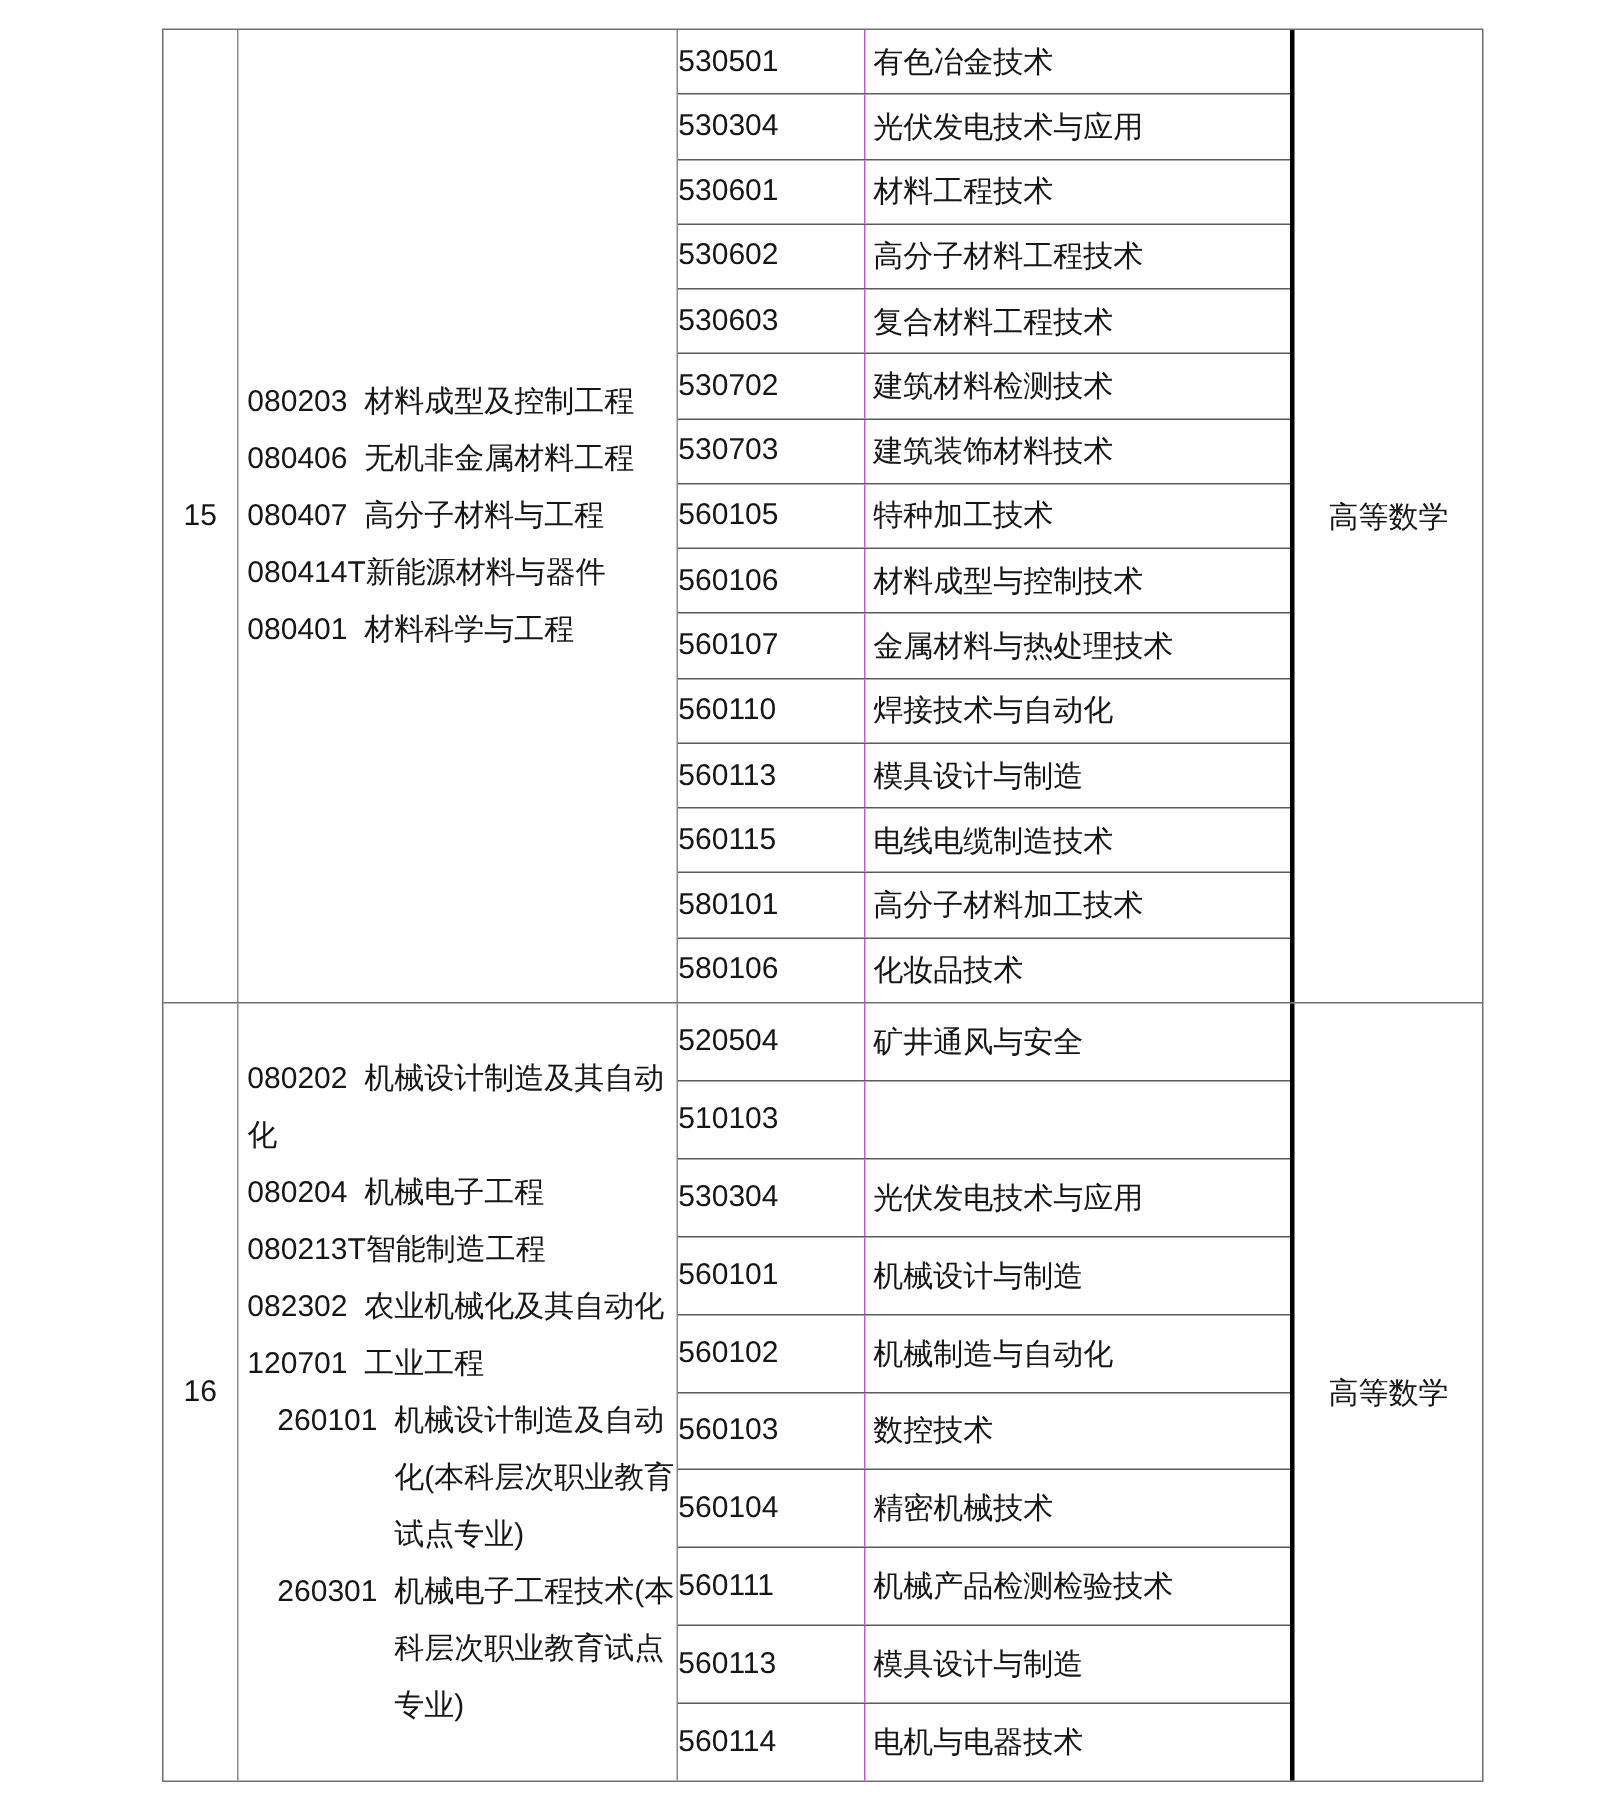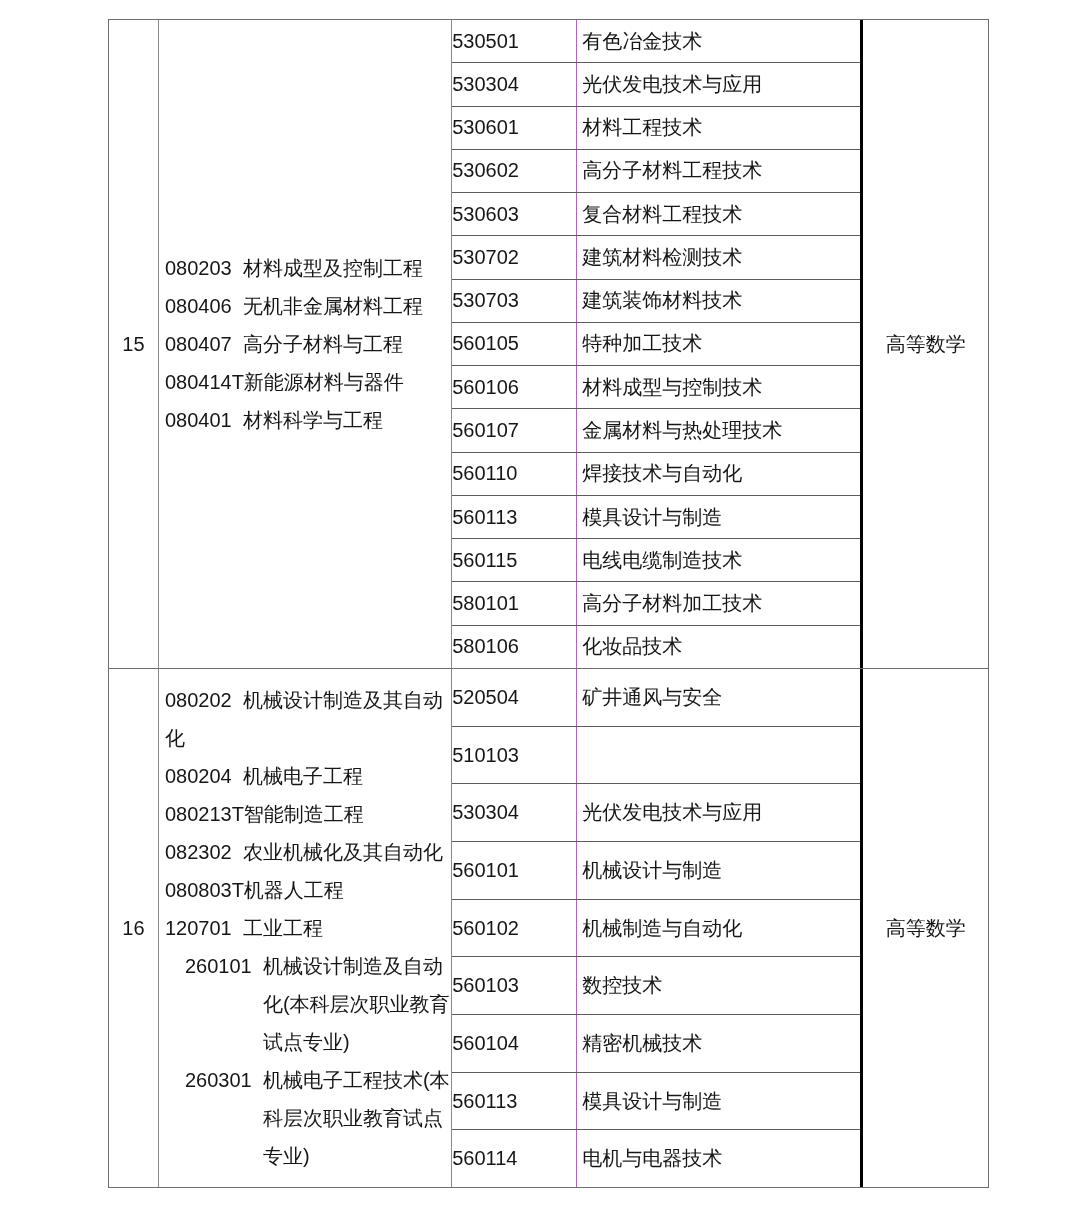--- a/index.html
+++ b/index.html
@@ -208,21 +208,20 @@
     </div>
     <div class="block b16">
       <div class="col-no">
         <span>16</span>
       </div>
       <div class="col-undergrad">
         <div class="maj-line"><span class="code">080202</span><span class="name">机械设计制造及其自动化</span></div>
         <div class="maj-line"><span class="code">080204</span><span class="name">机械电子工程</span></div>
         <div class="maj-line"><span class="code">080213T</span><span class="name">智能制造工程</span></div>
         <div class="maj-line"><span class="code">082302</span><span class="name">农业机械化及其自动化</span></div>
-        <div class="maj-line"><span class="code">080803T</span><span class="name">机器人工程</span></div>
         <div class="maj-line"><span class="code">120701</span><span class="name">工业工程</span></div>
         <div class="maj-line hang">
           <span class="code">260101</span>
           <span class="name">机械设计制造及自动化(本科层次职业教育试点专业)</span>
         </div>
         <div class="maj-line hang">
           <span class="code">260301</span>
           <span class="name">机械电子工程技术(本科层次职业教育试点专业)</span>
         </div>
       </div>
@@ -275,20 +274,28 @@
         <div class="sub-row">
           <div class="sub-code">
             <span>560104</span>
           </div>
           <div class="sub-name">
             <span>精密机械技术</span>
           </div>
         </div>
         <div class="sub-row">
           <div class="sub-code">
+            <span>560111</span>
+          </div>
+          <div class="sub-name">
+            <span>机械产品检测检验技术</span>
+          </div>
+        </div>
+        <div class="sub-row">
+          <div class="sub-code">
             <span>560113</span>
           </div>
           <div class="sub-name">
             <span>模具设计与制造</span>
           </div>
         </div>
         <div class="sub-row">
           <div class="sub-code">
             <span>560114</span>
           </div>

